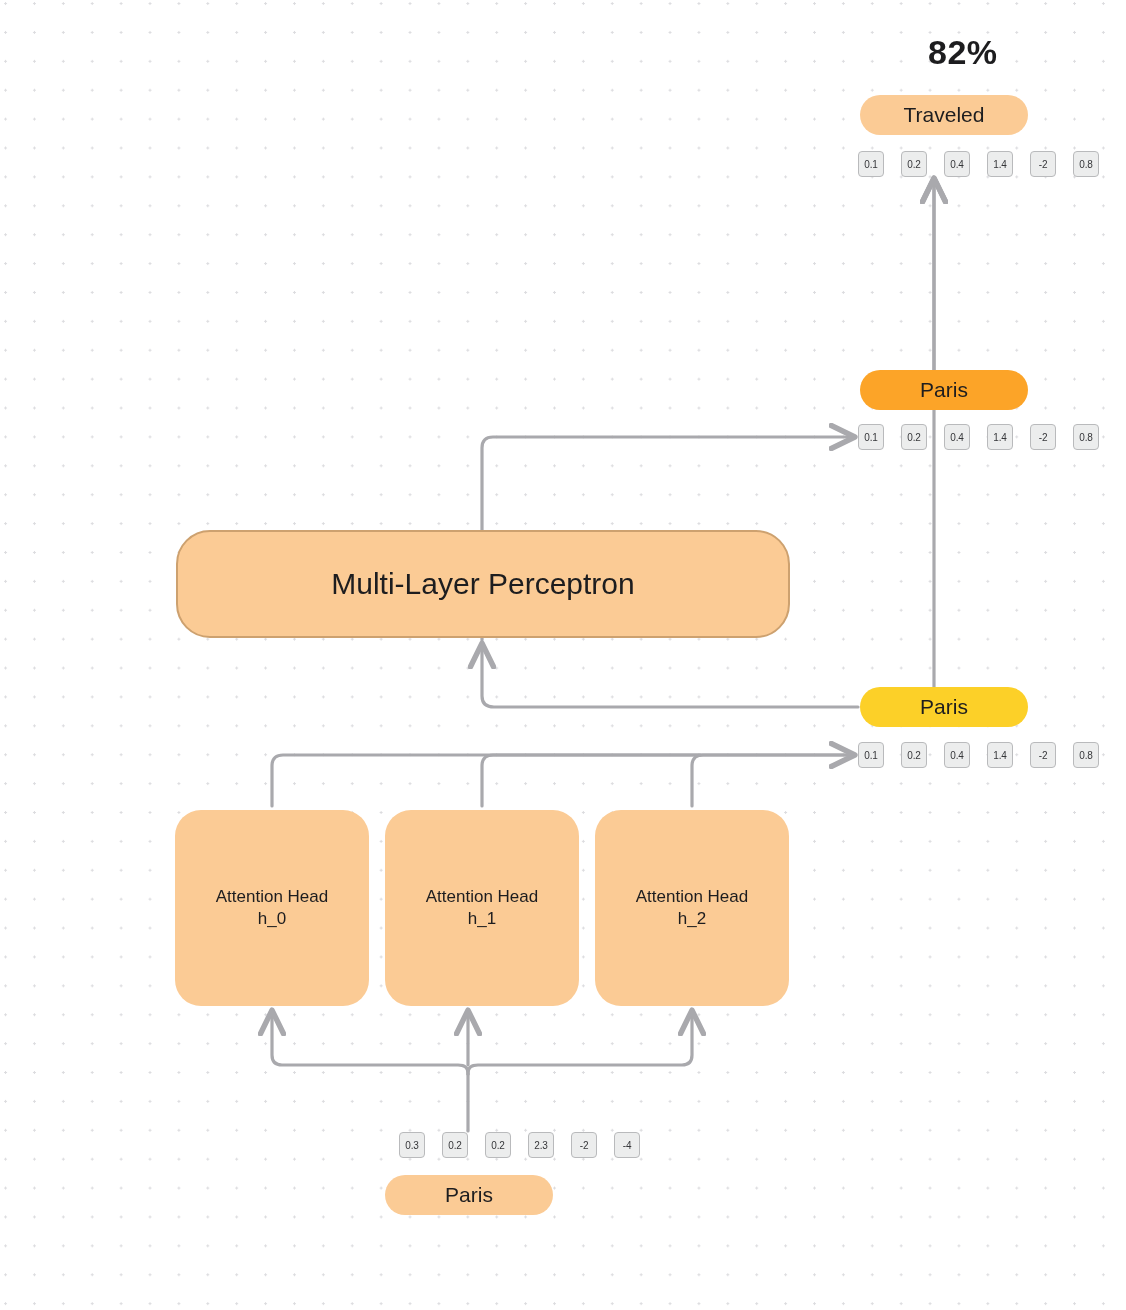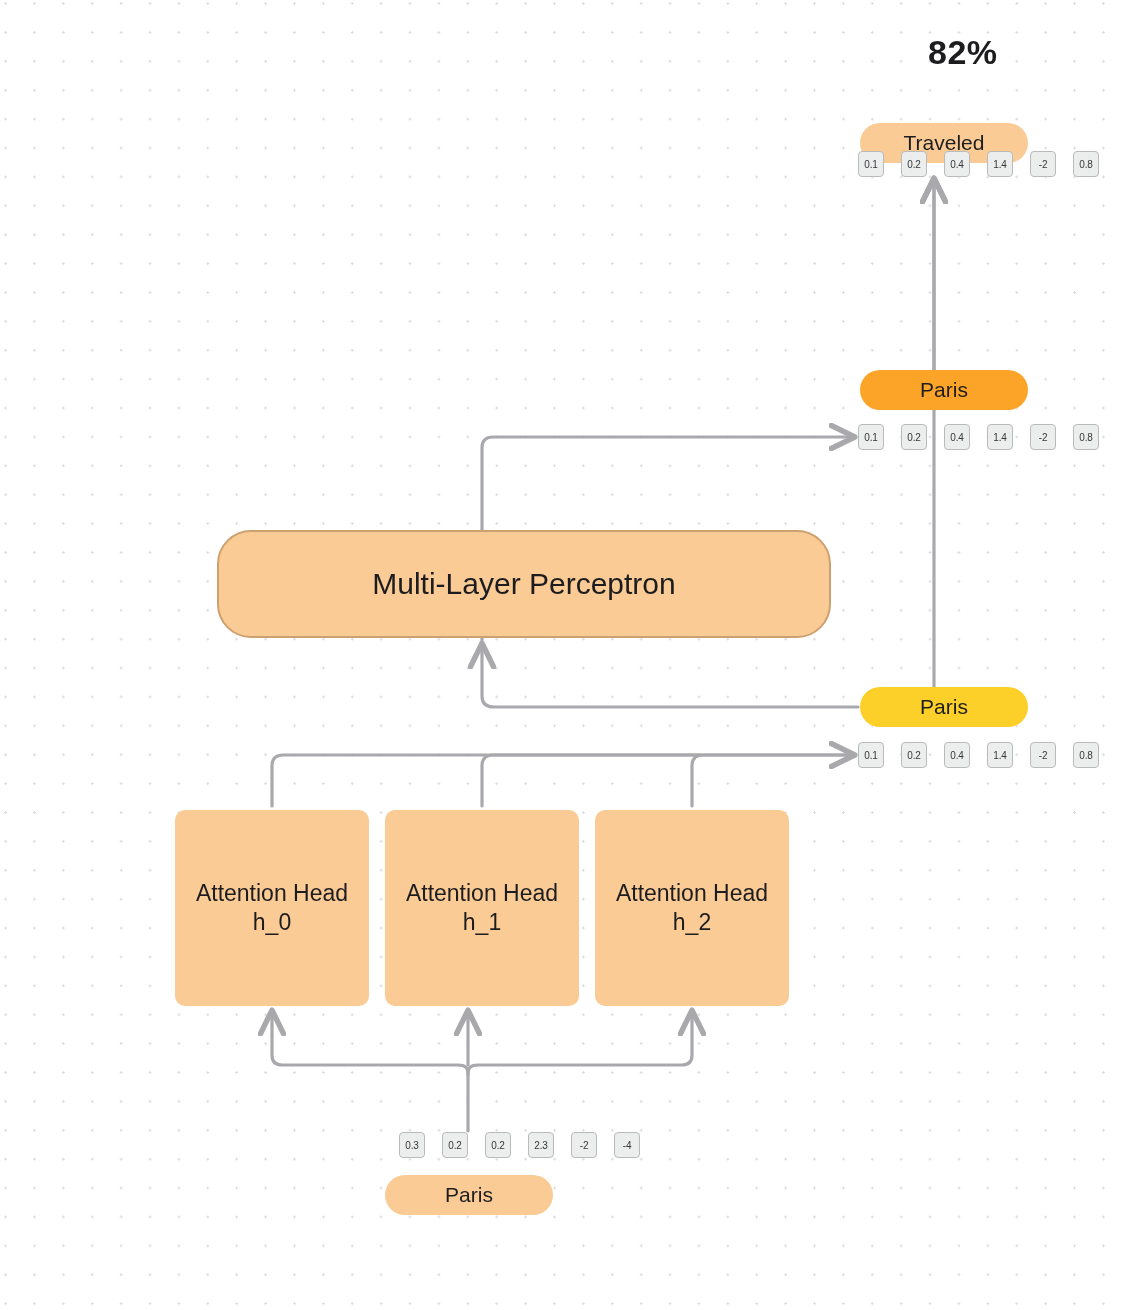--- a/index.html
+++ b/index.html
@@ -53,26 +53,25 @@
   .pill-peach  { background: #fbcb95; }
   .pill-orange { background: #fca428; }
   .pill-yellow { background: #fcd028; }
 
   
   .block-mlp {
     background: #fbcb95;
     border: 2px solid #cda16f;
     border-radius: 34px;
     font-size: 30px;
-    margin-left: 41px;
   }
   .block-head {
     background: #fbcb95;
-    border-radius: 10px;
-    font-size: 23px;
+    border-radius: 26px;
+    font-size: 17px;
   }
 
   
   .vector {
     position: absolute;
     display: flex;
     gap: 17px;
   }
   .vcell {
     box-sizing: border-box;
@@ -126,21 +125,21 @@
       <path d="M 482,640 L 482,448 Q 482,437 493,437 L 853,437" marker-end="url(#arrowhead)"></path>
 
       <path d="M 934,688 L 934,180" marker-end="url(#arrowhead)"></path>
 
       <path d="M 934,370 L 934,180" marker-end="url(#arrowhead)"></path>
     </g>
   </svg>
 
   <div class="prob" style="left:900px; top:33px;">82%</div>
 
-  <div class="node pill pill-peach" style="left:860px; top:95px; width:168px; height:40px;margin-top:28px;">Traveled</div>
+  <div class="node pill pill-peach" style="left:860px; top:95px; width:168px; height:40px;">Traveled</div>
 
   <div class="vector" style="left:858px; top:151px;">
     <div class="vcell">0.1</div>
     <div class="vcell">0.2</div>
     <div class="vcell">0.4</div>
     <div class="vcell">1.4</div>
     <div class="vcell">-2</div>
     <div class="vcell">0.8</div>
   </div>
 

